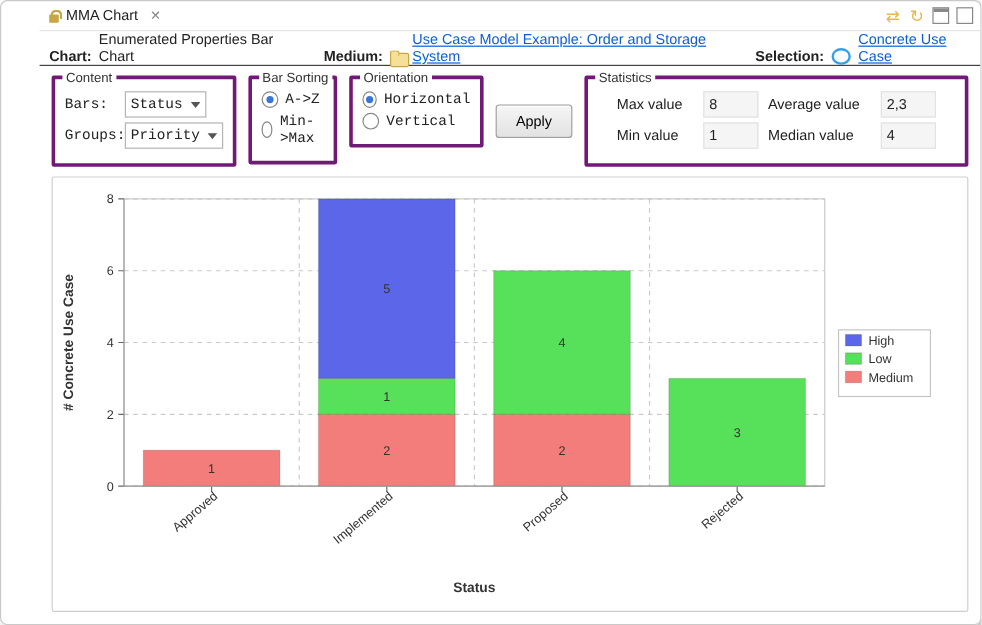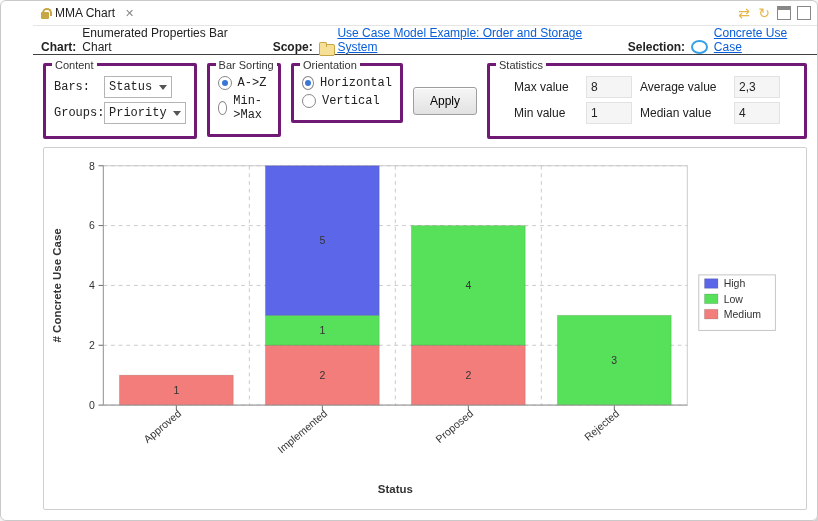--- a/index.html
+++ b/index.html
@@ -180,21 +180,21 @@
       <span class="tb-icon ic-refresh">↻</span>
       <span class="ic-min"></span>
       <span class="ic-max"></span>
     </div>
   </div>
 
   <div class="header-row">
     <span class="lbl">Chart:</span>
     <span>Enumerated Properties Bar Chart</span>
     <span style="width:18px"></span>
-    <span class="lbl">Scope:</span>
+    <span class="lbl">Medium:</span>
     <span class="link-ic-folder"></span>
     <a href="#" class="link">Use Case Model Example: Order and Storage System</a>
     <span style="width:18px"></span>
     <span class="lbl">Selection:</span>
     <span class="link-ic-ellipse"></span>
     <a href="#" class="link">Concrete Use Case</a>
   </div>
 
   <div class="controls">
 

